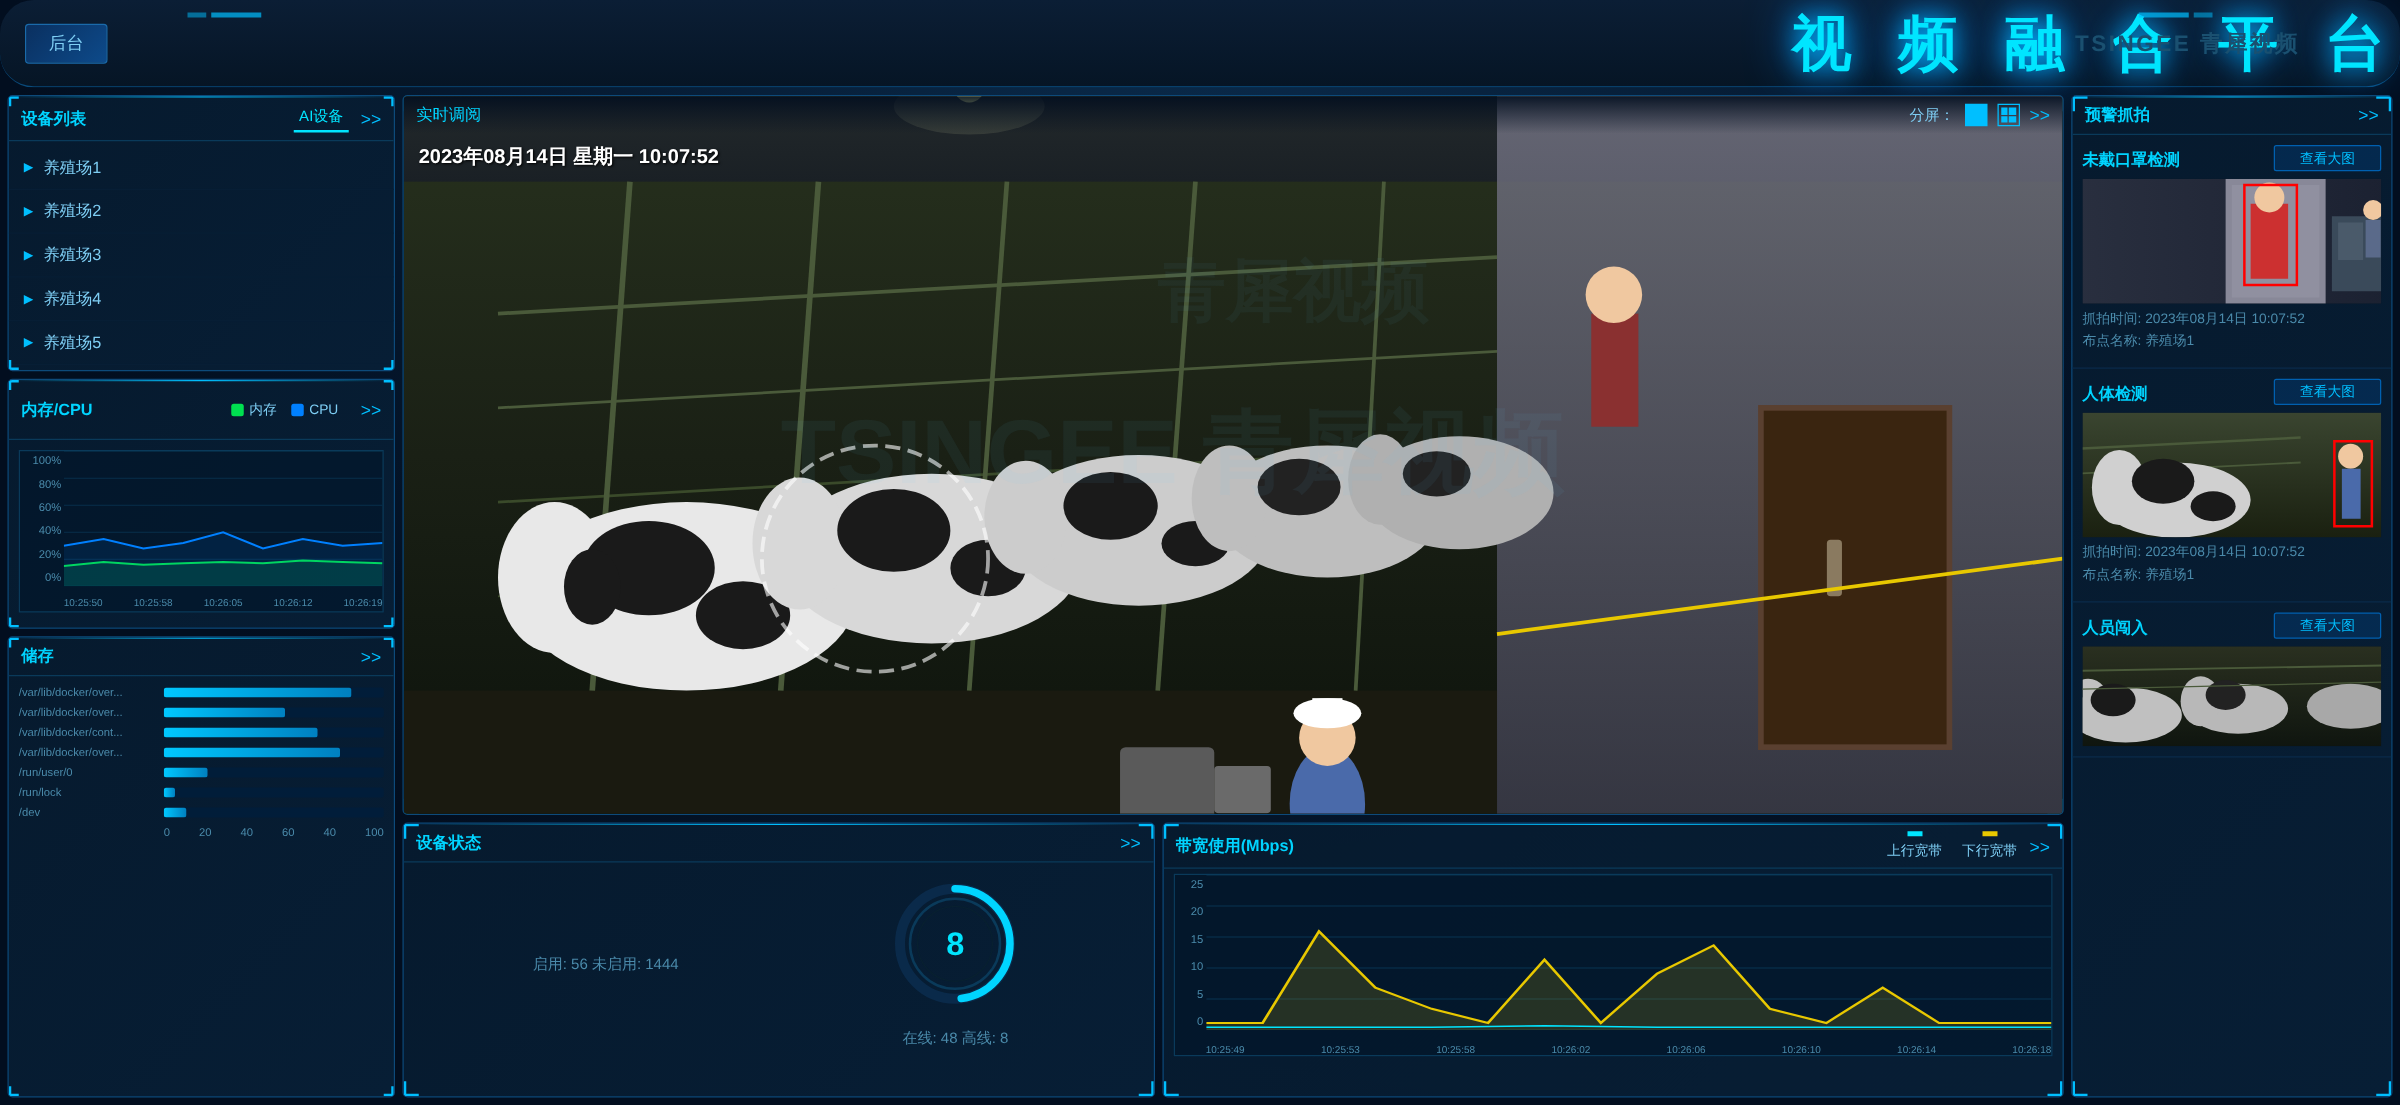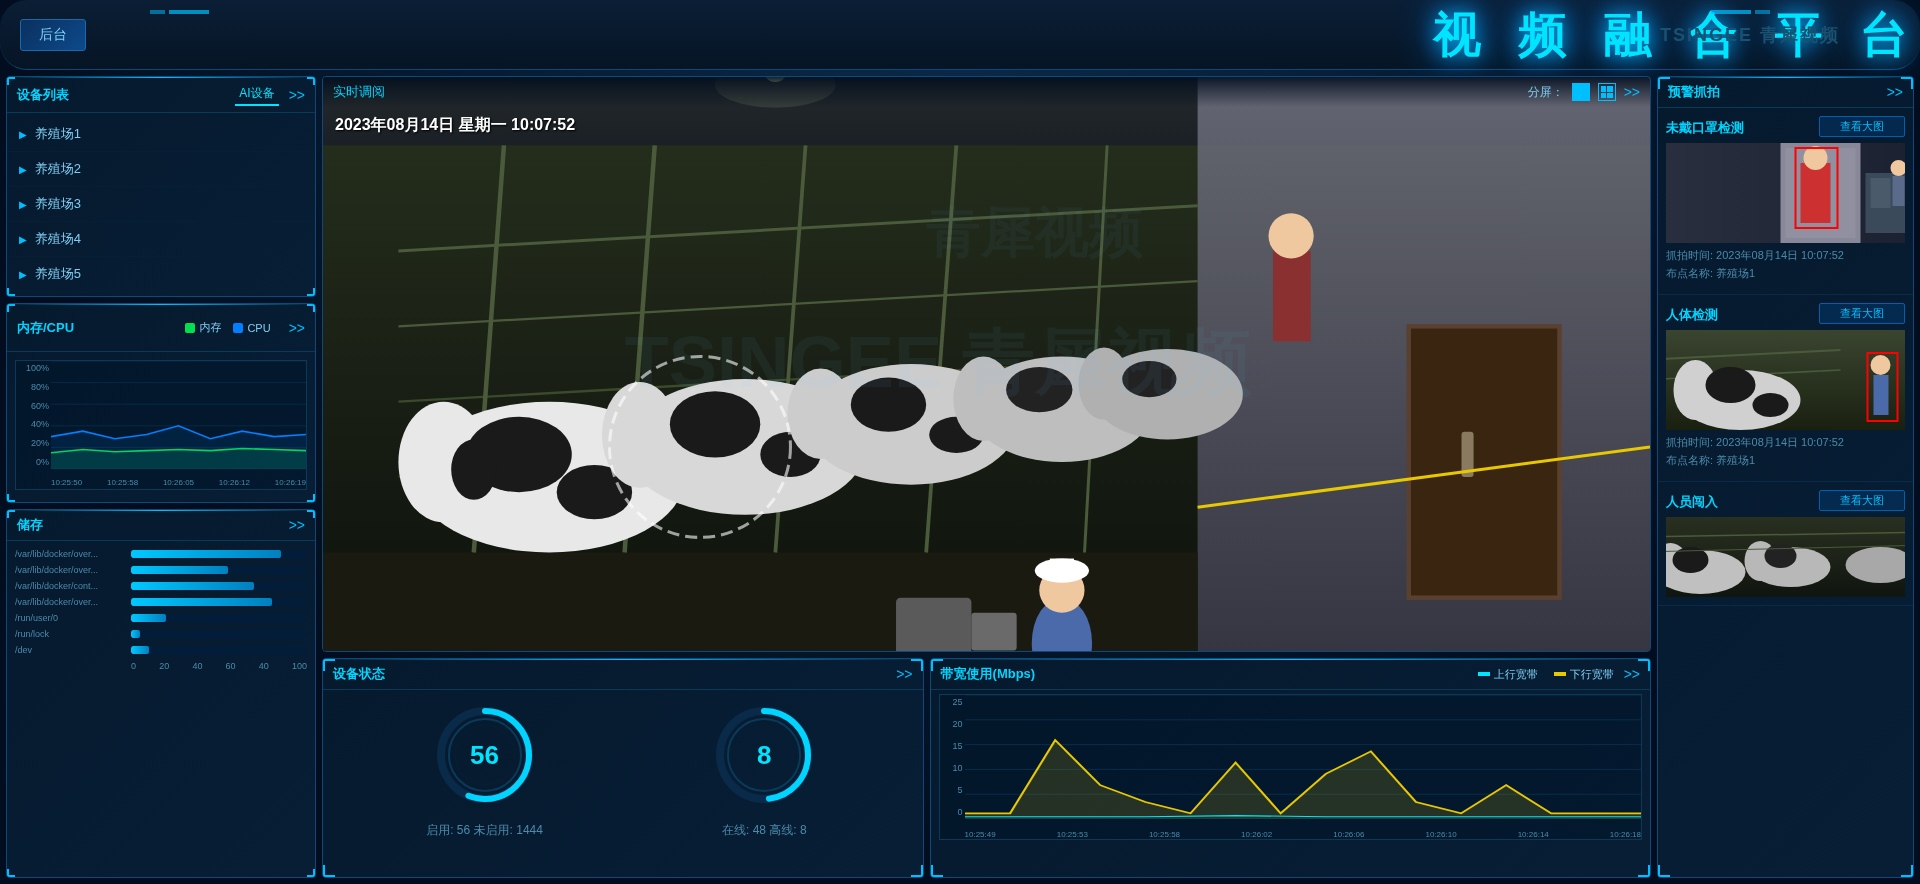--- a/index.html
+++ b/index.html
@@ -494,20 +494,21 @@
       gap: 16px;
       margin-bottom: 4px;
     }
 
     .bw-legend-item {
       display: flex;
       align-items: center;
       gap: 4px;
       font-size: 11px;
       color: #7ecef4;
+      flex-direction: column;
     }
 
     .bw-legend-dot {
       width: 12px;
       height: 4px;
     }
 
     .bw-chart-container {
       height: 146px;
       position: relative;
@@ -962,32 +963,20 @@
           <div class="corner-tl"></div>
             <div class="corner-tr"></div>
           <div class="corner-bl"></div>
             <div class="corner-br"></div>
           <div class="panel-header">
             <span class="panel-title">设备状态</span>
             <span class="panel-more">&gt;&gt;</span>
           </div>
           <div class="gauge-area">
             <div class="gauge-wrap">
-              <div class="gauge">
-                <svg class="gauge-svg" viewBox="0 0 110 110">
-
-                  <circle cx="55" cy="55" r="44" fill="none" stroke="#0a2a4a" stroke-width="8"></circle>
-
-                  <circle cx="55" cy="55" r="44" fill="none" stroke="#00d4ff" stroke-width="6" stroke-dasharray="155 276" stroke-linecap="round"></circle>
-
-                  <circle cx="55" cy="55" r="36" fill="none" stroke="#0a3a5a" stroke-width="2"></circle>
-                  <circle cx="55" cy="55" r="30" fill="none" stroke="#082030" stroke-width="1"></circle>
-                </svg>
-                <div class="gauge-value">56</div>
-              </div>
               <div class="status-info">启用: 56 未启用: 1444</div>
             </div>
             <div class="gauge-wrap">
               <div class="gauge">
                 <svg class="gauge-svg" viewBox="0 0 110 110">
                   <circle cx="55" cy="55" r="44" fill="none" stroke="#0a2a4a" stroke-width="8"></circle>
 
                   <circle cx="55" cy="55" r="44" fill="none" stroke="#00d4ff" stroke-width="6" stroke-dasharray="133 276" stroke-linecap="round"></circle>
                   <circle cx="55" cy="55" r="36" fill="none" stroke="#0a3a5a" stroke-width="2"></circle>
                   <circle cx="55" cy="55" r="30" fill="none" stroke="#082030" stroke-width="1"></circle>

